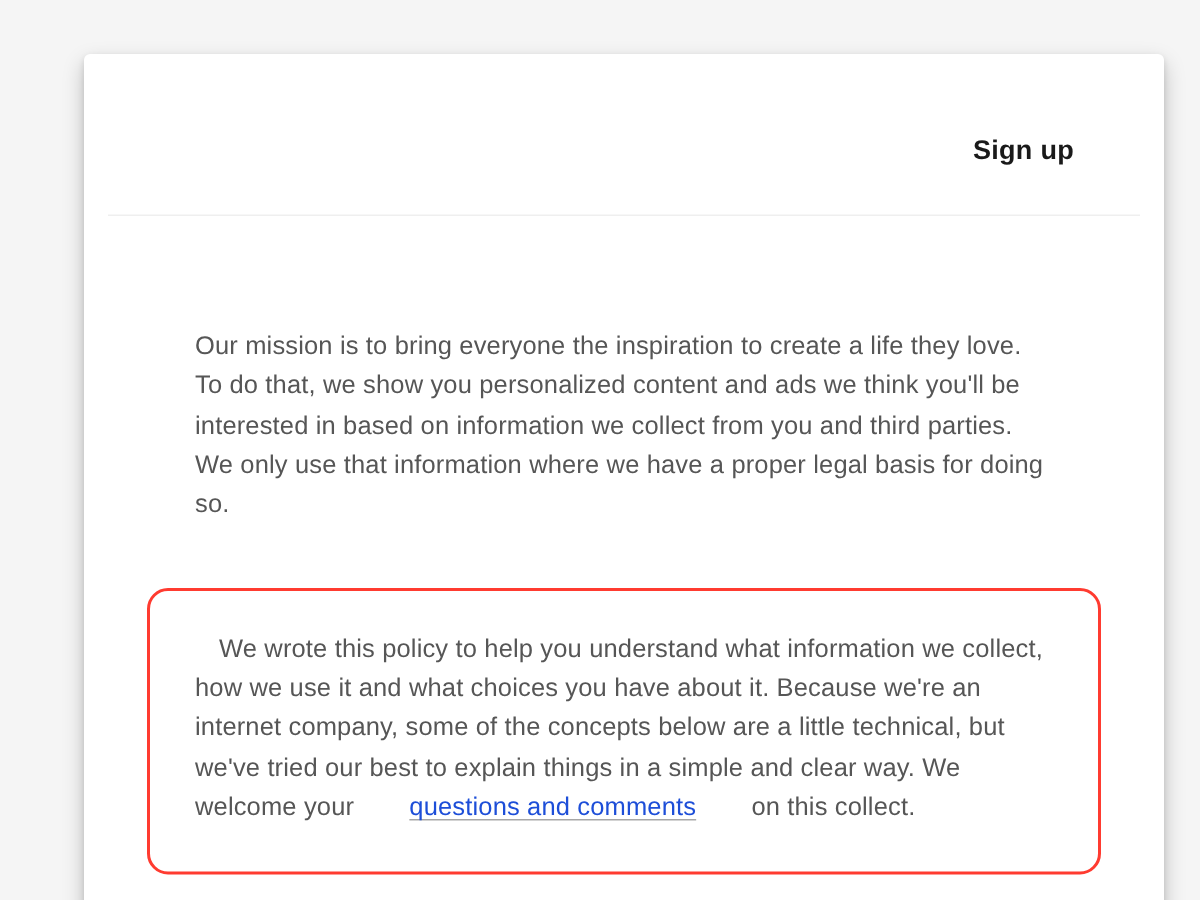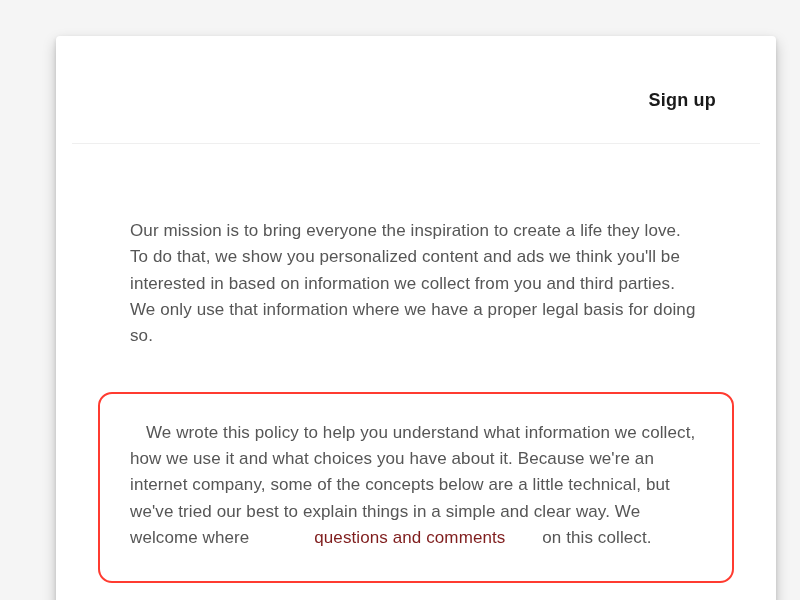--- a/index.html
+++ b/index.html
@@ -50,35 +50,35 @@
       margin-top: 26px;
     }
     .highlight-box {
       border: 2.5px solid #ff3b30;
       border-radius: 14px;
       padding: 10px 14px 14px 14px;
       margin-left: -16px;
       margin-right: -16px;
     }
     .link {
-      color: #7f1d1d;
+      color: #1d4ed8;
+      text-decoration: underline;
       text-decoration-color: #a7a7a7;
       text-underline-offset: 3px;
       cursor: pointer;
-      margin-left: 28px;
     }
   </style>
 </head>
 <body>
 
 <div class="card">
   <div class="header">
     <span class="signup">Sign up</span>
   </div>
   <div class="body">
     <p class="para">Our mission is to bring everyone the inspiration to create a life they love. To do that, we show you personalized content and ads we think you'll be interested in based on information we collect from you and third parties. We only use that information where we have a proper legal basis for doing so.</p>
     <div class="highlight-box">
       <p class="para">
-        <span>We wrote this policy to help you understand what information we collect, how we use it and what choices you have about it. Because we're an internet company, some of the concepts below are a little technical, but we've tried our best to explain things in a simple and clear way. We welcome where </span><span class="link">questions and comments</span><span> on this collect.</span>
+        <span>We wrote this policy to help you understand what information we collect, how we use it and what choices you have about it. Because we're an internet company, some of the concepts below are a little technical, but we've tried our best to explain things in a simple and clear way. We welcome your </span><span class="link">questions and comments</span><span> on this collect.</span>
       </p>
     </div>
   </div>
 </div>
 
 </body></html>

